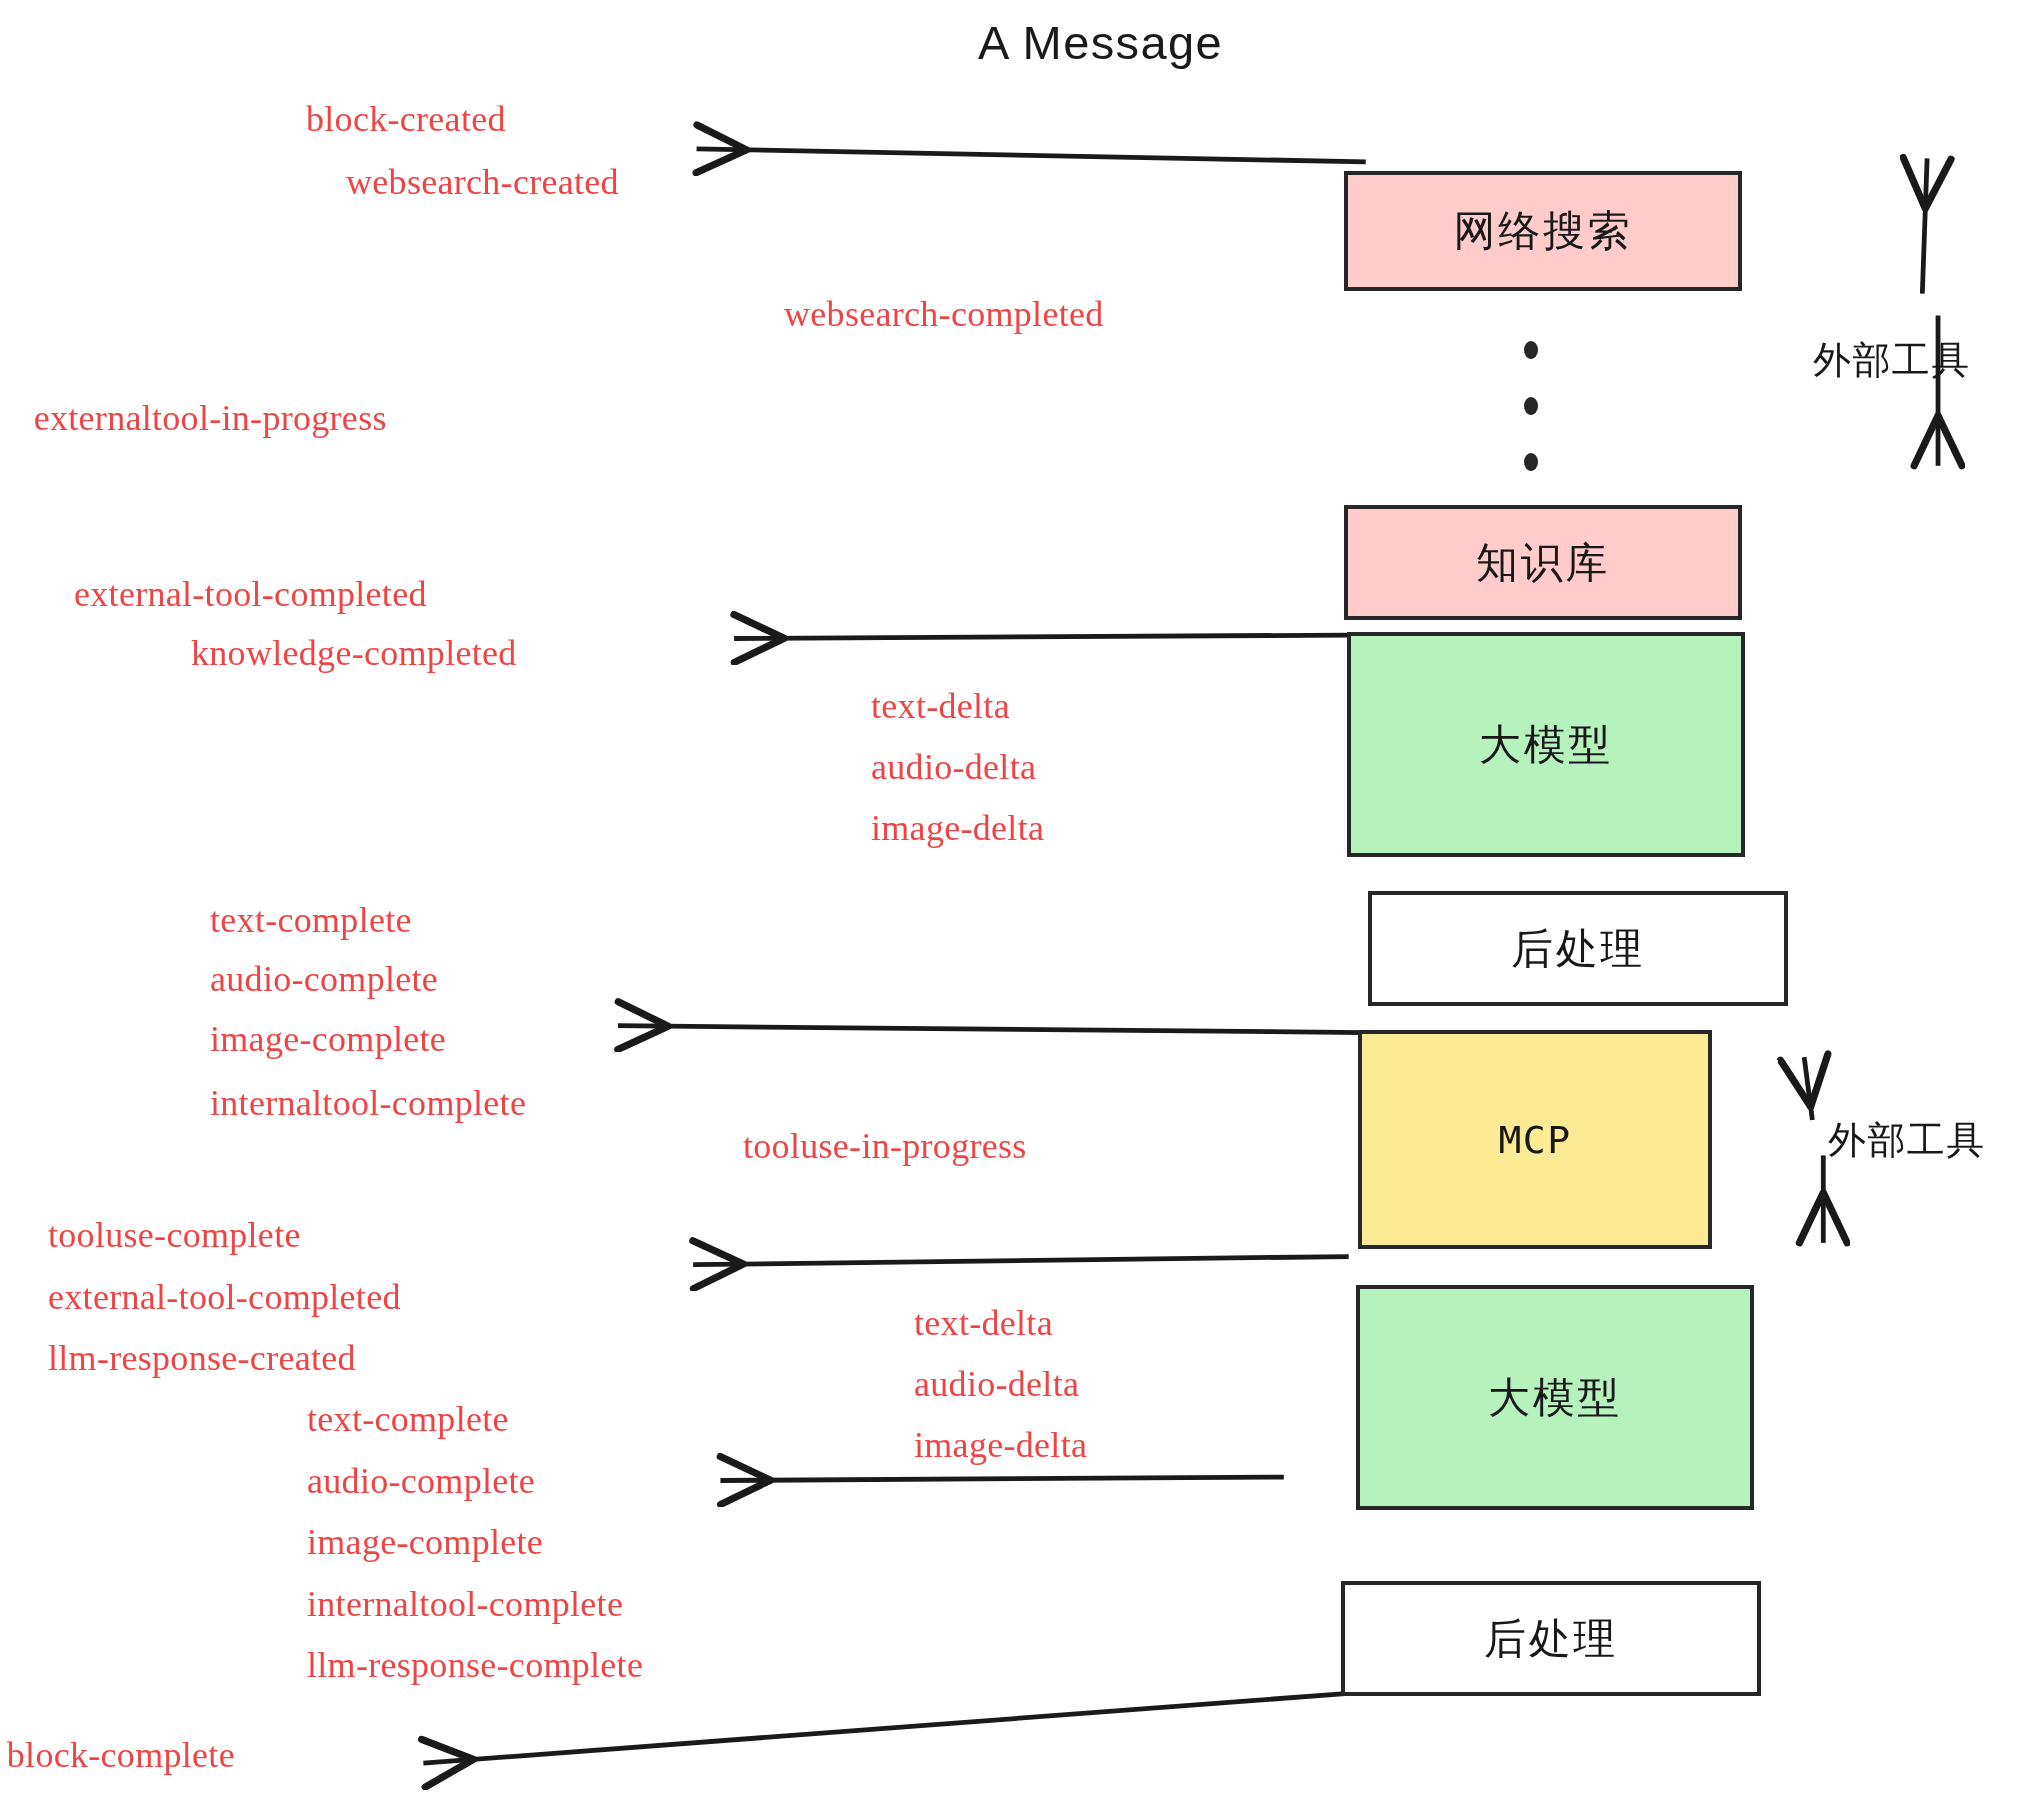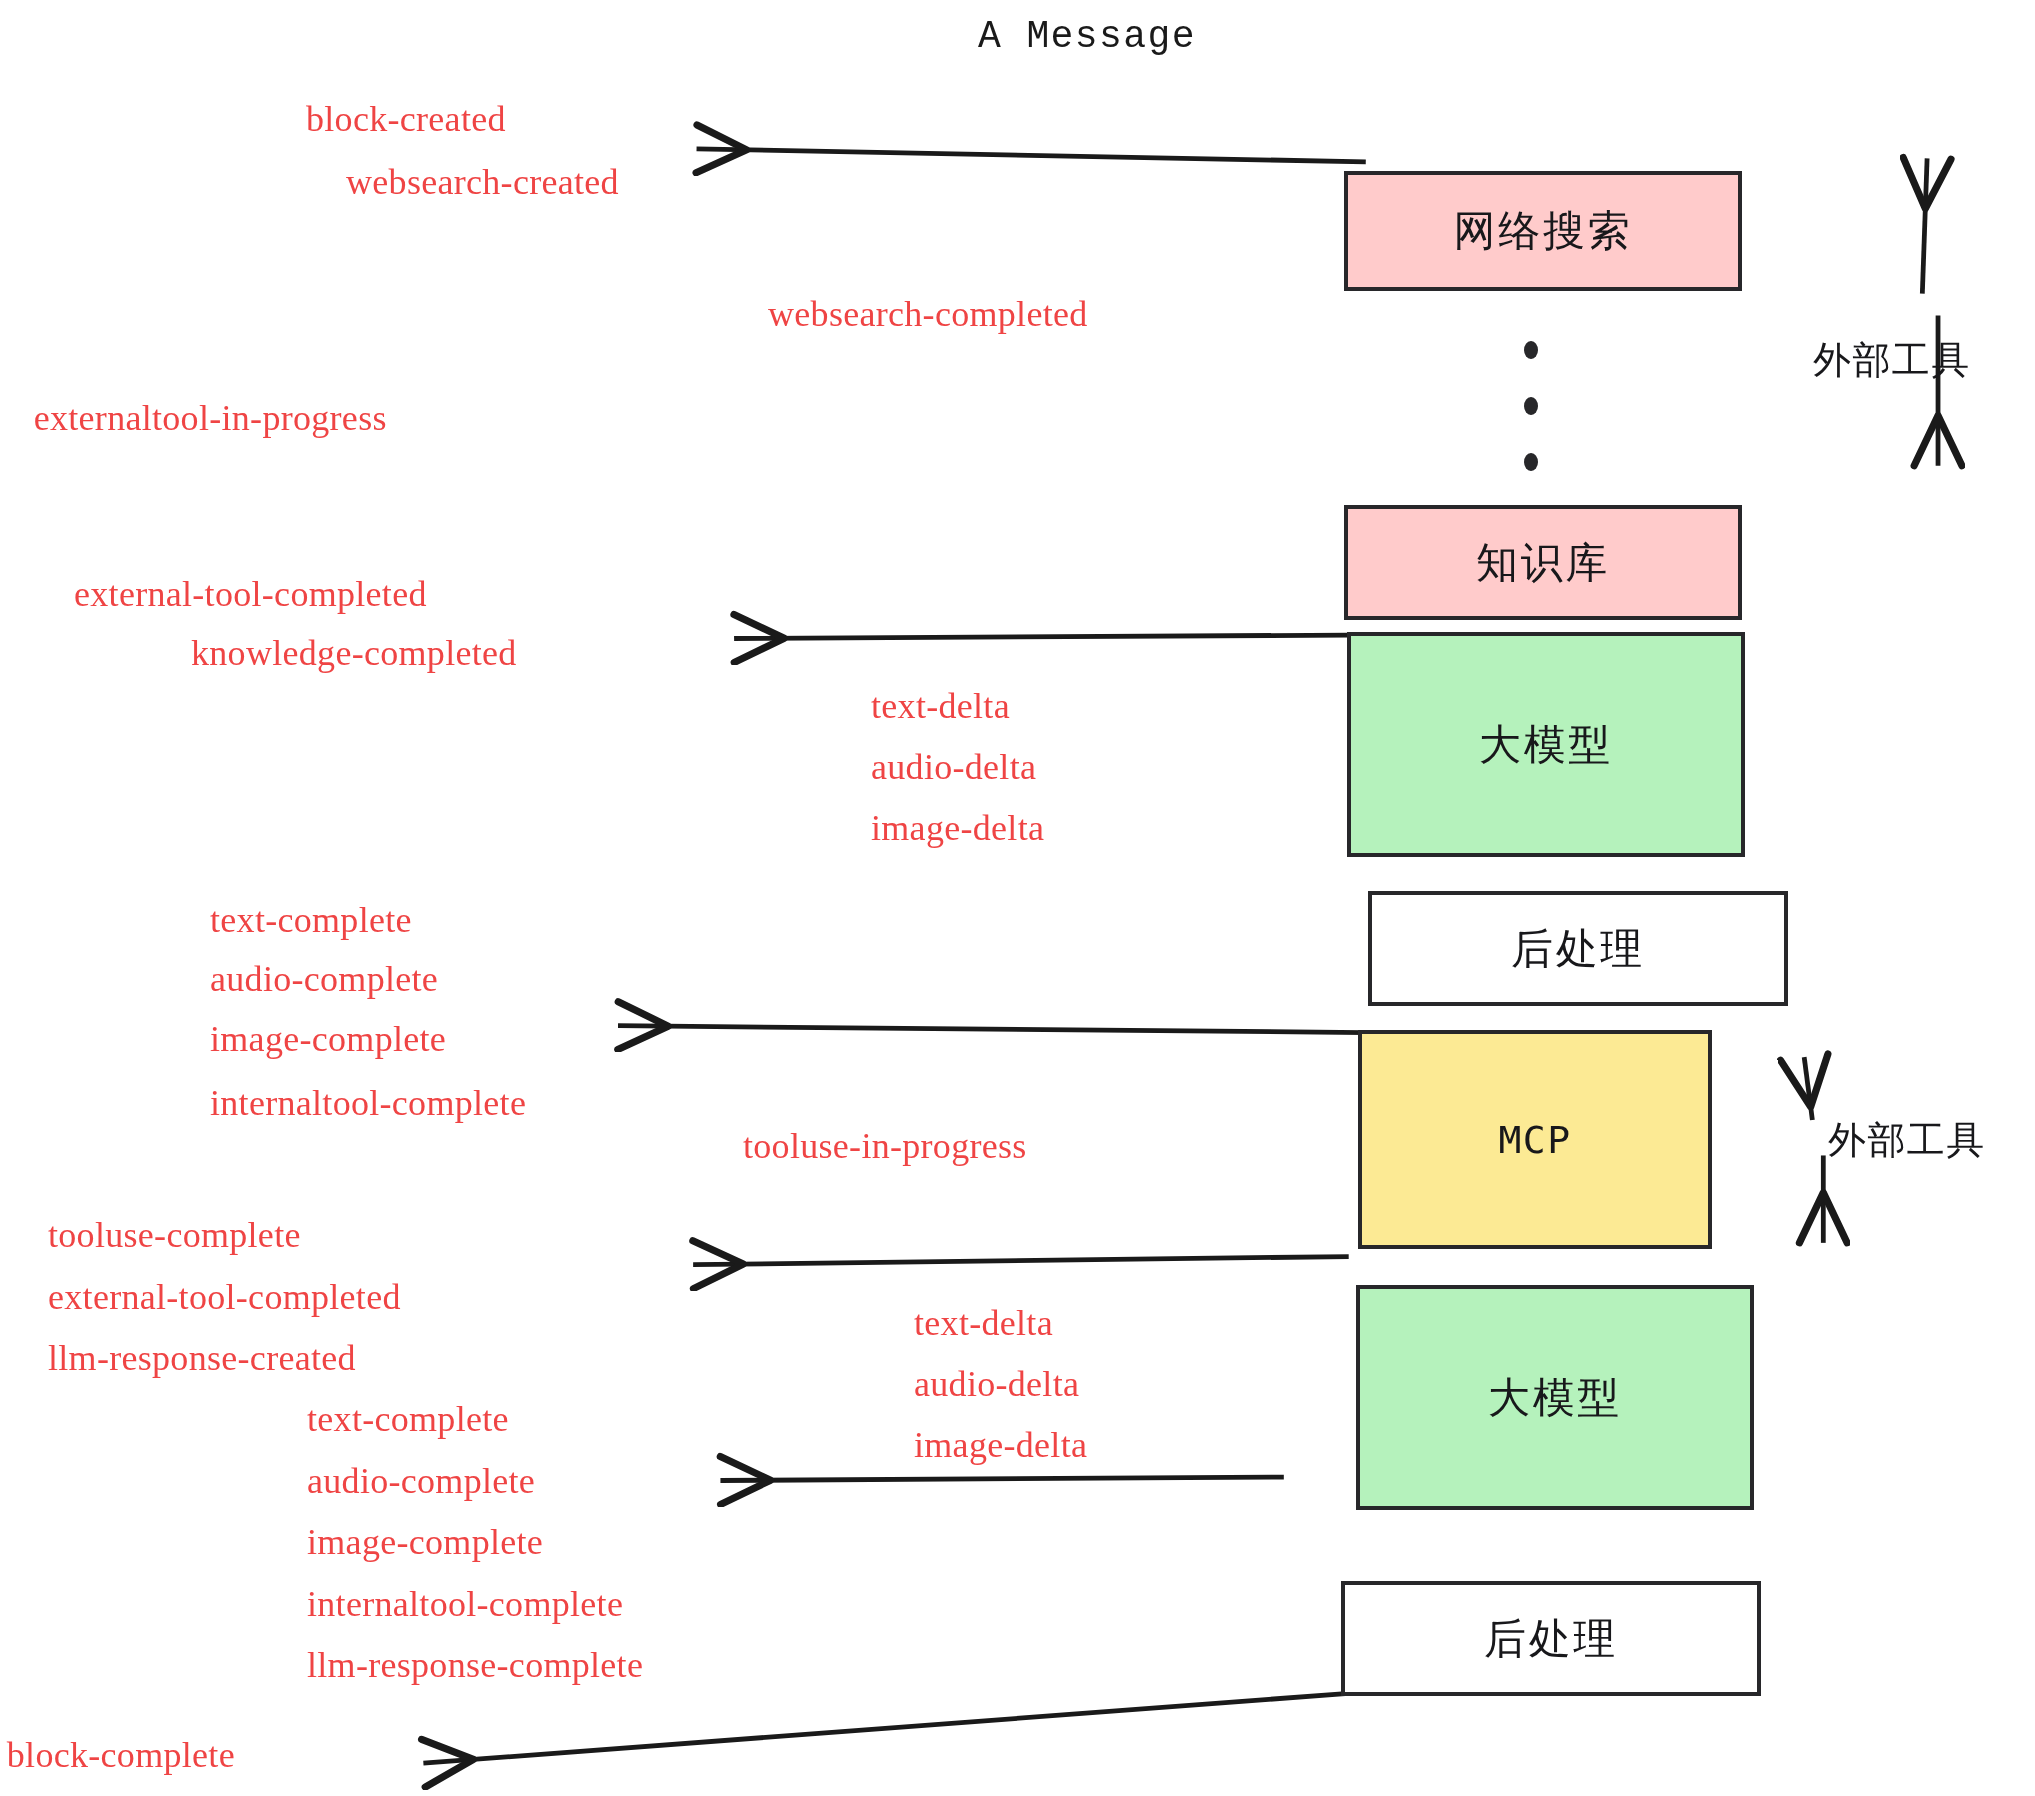--- a/index.html
+++ b/index.html
@@ -21,22 +21,22 @@
     color: #ef4444;
     font-family: Liberation Serif, serif;
     font-size: 36px;
     letter-spacing: 0.3px;
     line-height: 1;
   }
   .title {
     position: absolute;
     white-space: nowrap;
     color: #1a1a1a;
-    font-family: Liberation Mono, monospace;
-    font-size: 38px;
+    font-family: Liberation Sans, sans-serif;
+    font-size: 47px;
     letter-spacing: 1.4px;
   }
   .node {
     position: absolute;
     box-sizing: border-box;
     border: 4.1px solid #27272a;
     display: flex;
     align-items: center;
     justify-content: center;
     color: #18181b;
@@ -155,21 +155,21 @@
 
   <div class="grouplabel" style="left:1828px; top:1115px;">
     <span>外部工具</span>
   </div>
 
   <div class="evt" style="left:306px; top:101px;">block-created</div>
 
   <div class="evt" style="left:322px; top:164px;margin-left:24px;">websearch-created</div>
 
 
-  <div class="evt" style="left:768px; top:296px;">websearch-completed</div>
+  <div class="evt" style="left:784px; top:296px;">websearch-completed</div>
 
   <div class="evt" style="left:13.7px; top:400px;margin-left:20px;">externaltool-in-progress</div>
 
 
   <div class="evt" style="left:74px; top:576px;">external-tool-completed</div>
 
   <div class="evt" style="left:191px; top:635px;">knowledge-completed</div>
 
   <div class="evt" style="left:871px; top:688px;">text-delta</div>
 

